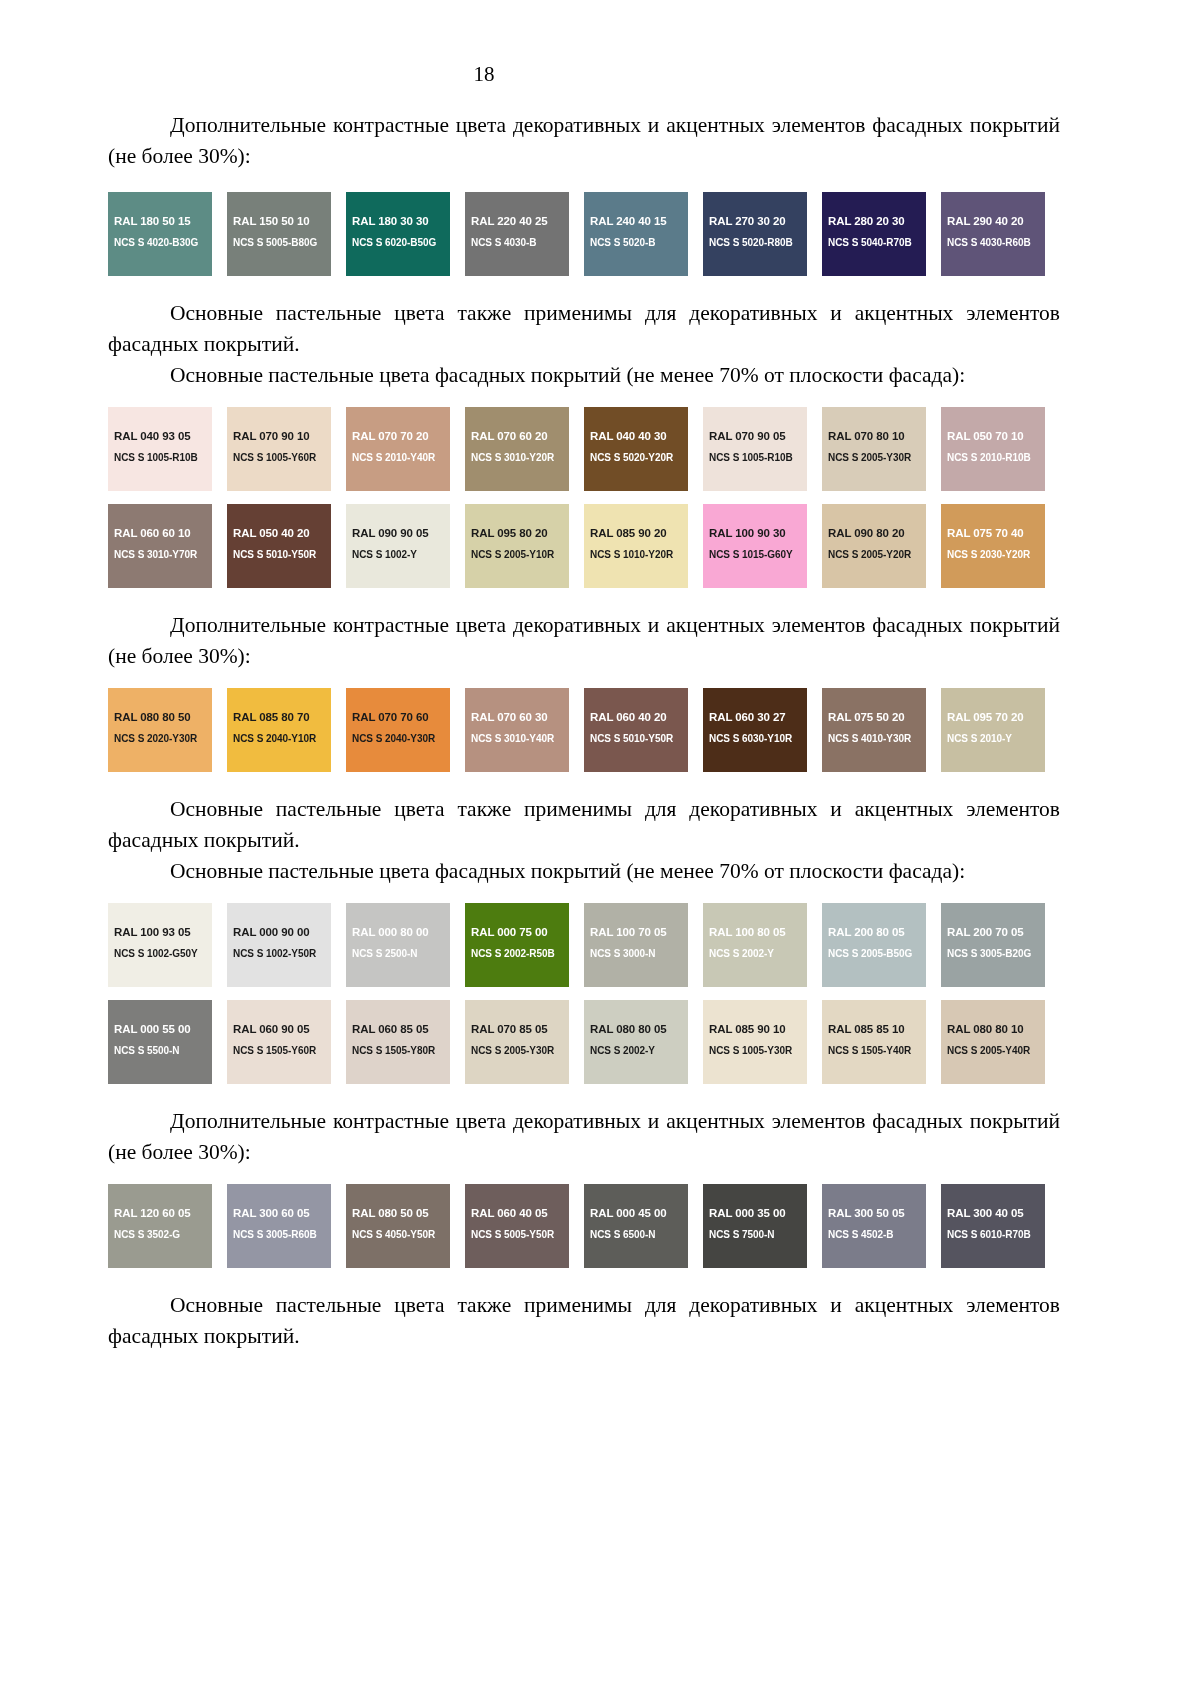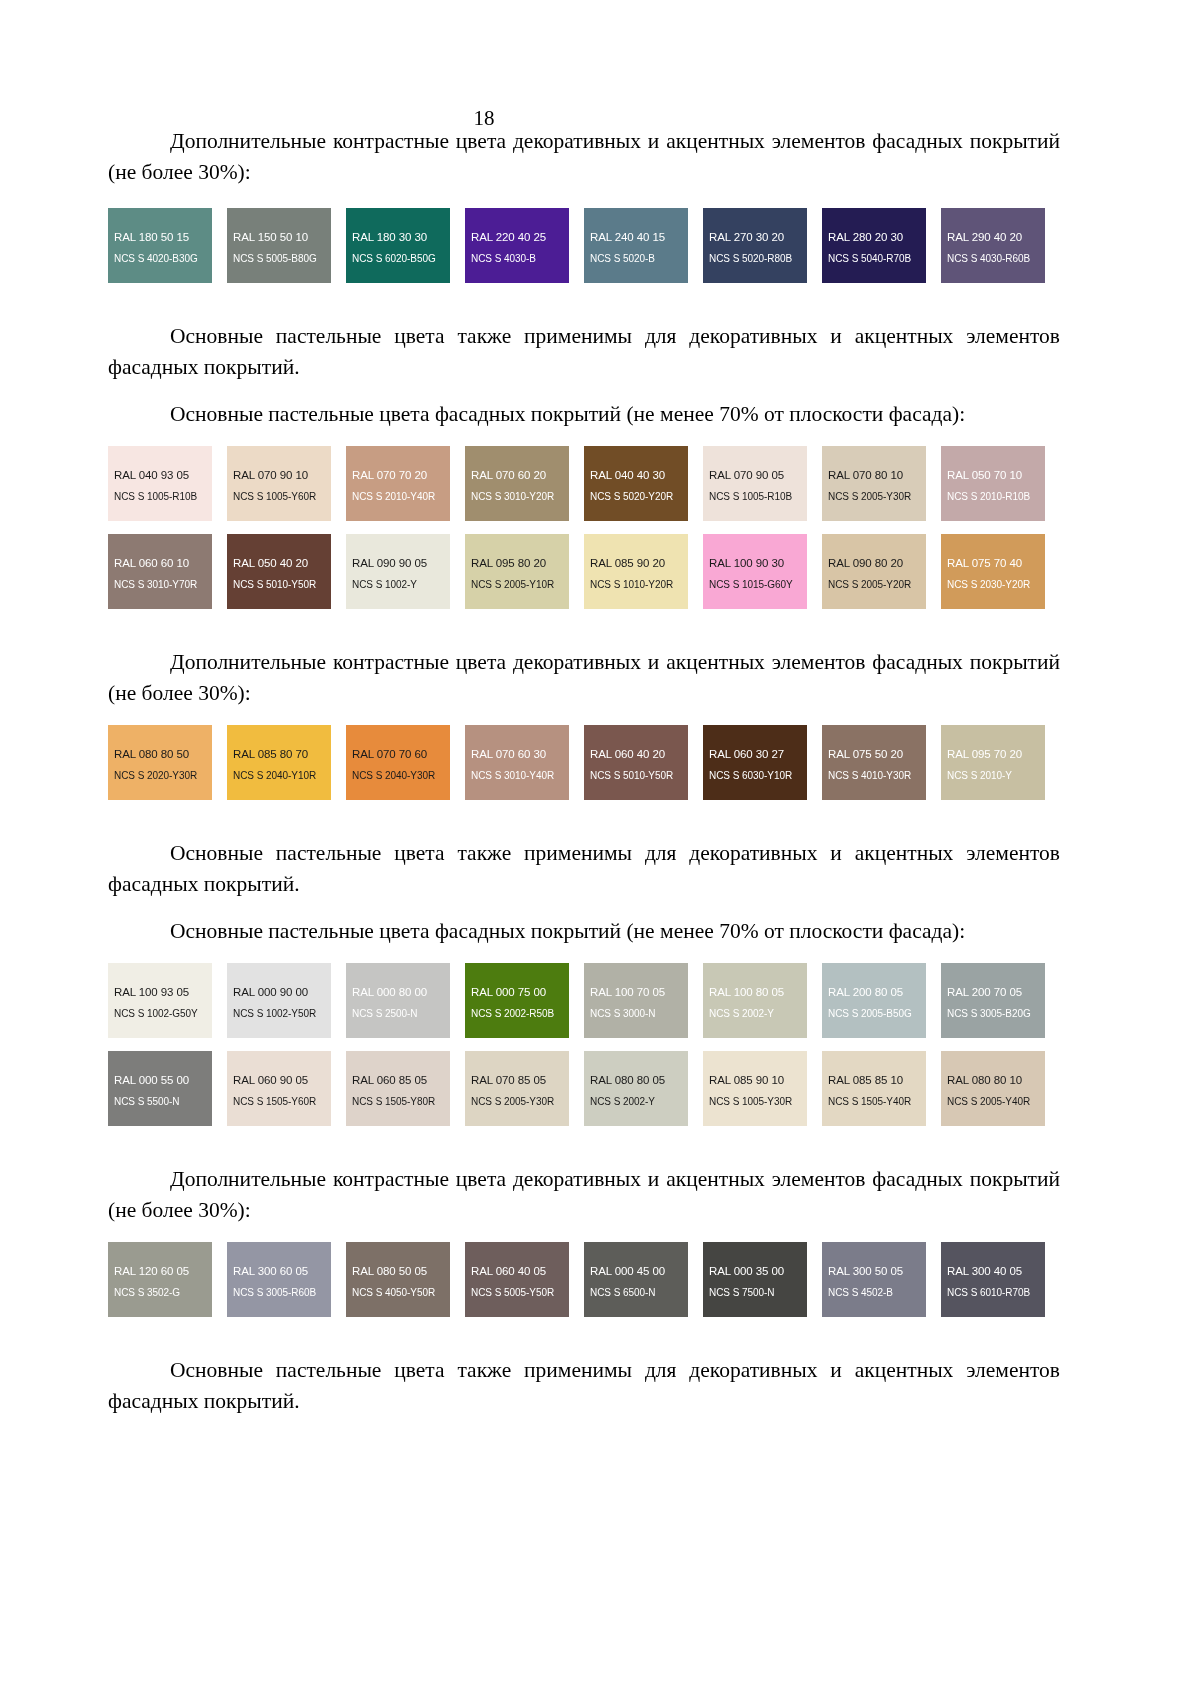--- a/index.html
+++ b/index.html
@@ -23,30 +23,29 @@
     box-sizing: border-box;
   }
   .page-number {
     position: absolute;
     top: 62px;
     left: 0;
     width: 968px;
     text-align: center;
     font-size: 21px;
     font-family: "Liberation Serif", "DejaVu Serif", serif;
-    margin-top: 44px;
   }
   .content {
     position: absolute;
     top: 110px;
     left: 108px;
     width: 952px;
   }
   p.para {
-    margin: 16px 0 0 0;
+    margin: 0 0 0 0;
     font-size: 21.5px;
     line-height: 31px;
     text-align: justify;
     text-align-last: left;
     text-indent: 62px;
     font-family: "Liberation Serif", "DejaVu Serif", serif;
   }
   p.para.justify-all {
     text-align: justify;
   }
@@ -62,28 +61,29 @@
   .spacer-20 { height: 20px; }
 
   .swatch-row {
     display: flex;
     gap: 15px;
     width: 952px;
     box-sizing: border-box;
   }
   .swatch {
     width: 104px;
-    height: 75px;
+    height: 84px;
     position: relative;
     box-sizing: border-box;
     display: flex;
     flex-direction: column;
     justify-content: flex-start;
     padding: 22px 0 0 6px;
     overflow: hidden;
+    font-weight: bold;
   }
   .swatch .ral {
     font-family: "Liberation Sans", "DejaVu Sans", sans-serif;
     font-size: 11.5px;
     line-height: 14px;
     letter-spacing: -0.1px;
     white-space: nowrap;
   }
   .swatch .ncs {
     font-family: "Liberation Sans", "DejaVu Sans", sans-serif;
@@ -120,21 +120,21 @@
         <span class="ncs">NCS S 4020-B30G</span>
       </div>
       <div class="swatch light-text" style="background:#78807a">
         <span class="ral">RAL 150 50 10</span>
         <span class="ncs">NCS S 5005-B80G</span>
       </div>
       <div class="swatch light-text" style="background:#0f6a5c">
         <span class="ral">RAL 180 30 30</span>
         <span class="ncs">NCS S 6020-B50G</span>
       </div>
-      <div class="swatch light-text" style="background:#4c1d95">
+      <div class="swatch light-text" style="background:#737373">
         <span class="ral">RAL 220 40 25</span>
         <span class="ncs">NCS S 4030-B</span>
       </div>
       <div class="swatch light-text" style="background:#5b7b8a">
         <span class="ral">RAL 240 40 15</span>
         <span class="ncs">NCS S 5020-B</span>
       </div>
       <div class="swatch light-text" style="background:#344160">
         <span class="ral">RAL 270 30 20</span>
         <span class="ncs">NCS S 5020-R80B</span>

